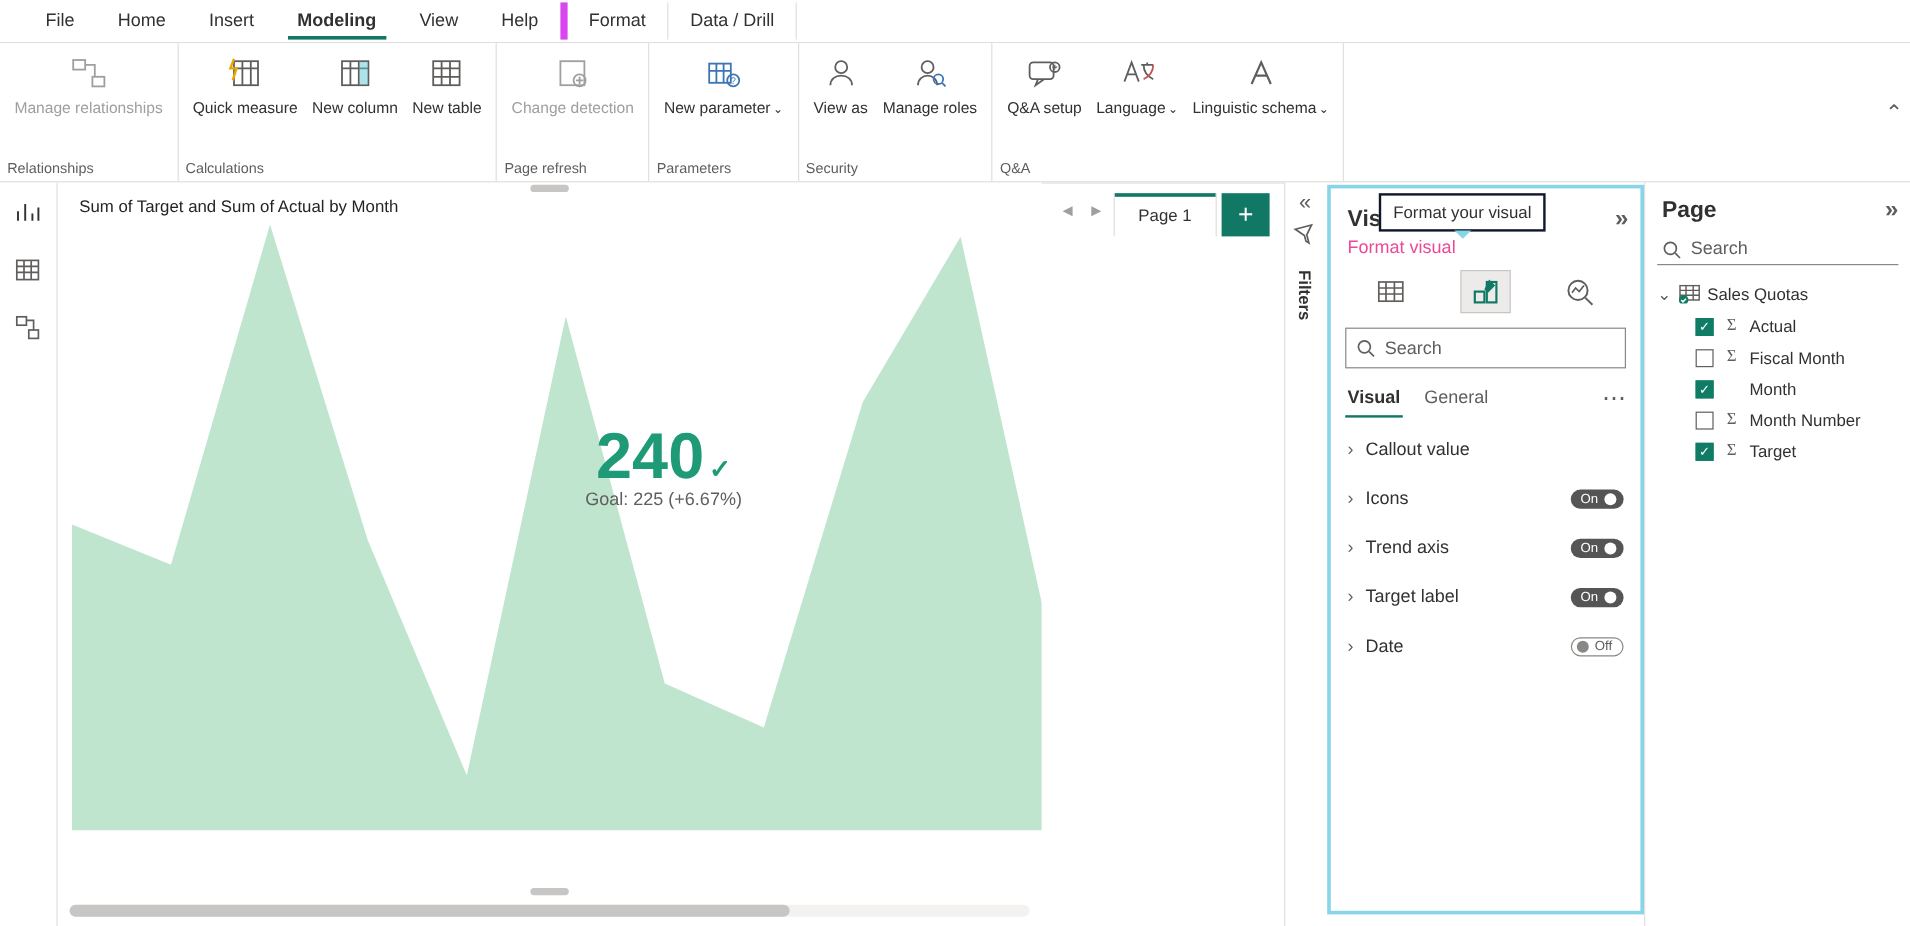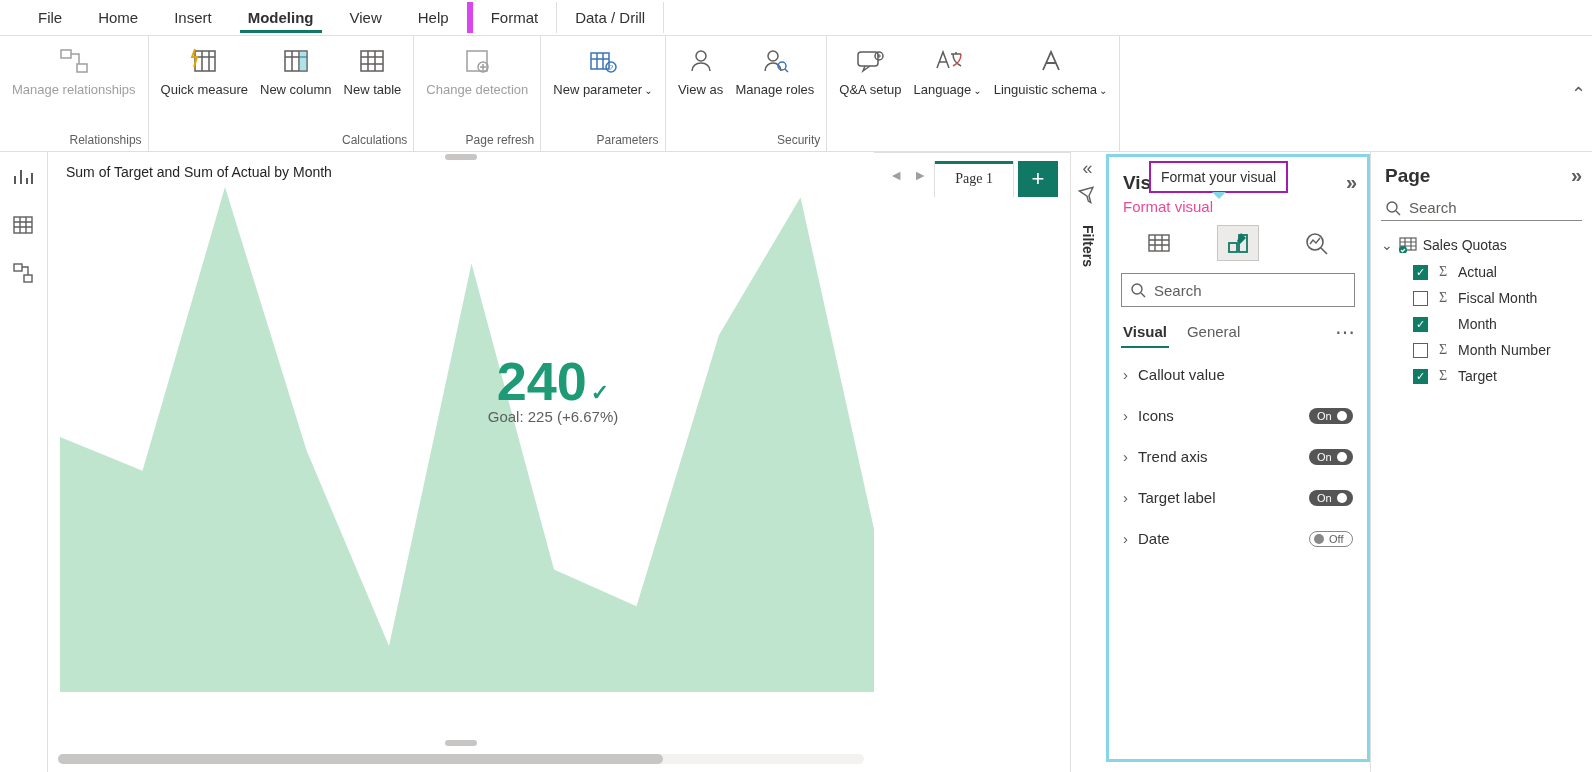--- a/index.html
+++ b/index.html
@@ -76,21 +76,21 @@
     cursor: pointer;
     min-width: 58px;
   }
   .ribbon-btn.disabled { color: #a19f9d; }
   .ribbon-btn .icon-box {
     width: 34px; height: 34px;
     display: flex; align-items: center; justify-content: center;
     margin-bottom: 4px;
   }
   .ribbon-group-label {
-    text-align: right;
+    text-align: left;
     font-size: 12px;
     color: #605e5c;
     padding: 2px 0 2px 0;
   }
   .ribbon-collapse {
     position: absolute;
     right: 6px;
     top: 50%;
     transform: translateY(-50%);
     font-size: 18px;
@@ -229,21 +229,21 @@
     font-size: 19px;
     font-weight: 600;
     position: relative;
   }
   .vis-pane-header .expand { margin-left:auto; font-size: 20px; color:#605e5c; cursor:pointer;}
   .tooltip-box {
     position: absolute;
     left: 40px;
     top: 4px;
     background: #fff;
-    border: 2px solid #a21caf;
+    border: 2px solid #0f172a;
     padding: 6px 10px;
     font-size: 14px;
     font-weight: 400;
     color: #323130;
     z-index: 10;
   }
   .tooltip-box::after {
     content:"";
     position:absolute;
     bottom:-8px; left:50%;
@@ -418,21 +418,20 @@
   .page-tab {
     height: 36px;
     padding: 0 20px;
     display:flex;align-items:center;
     border:1px solid #e1dfdd;
     border-bottom:none;
     margin-top:8px;
     font-size:14px;
     position:relative;
     cursor:pointer;
-    font-family:Liberation Serif, serif;
   }
   .page-tab.active {}
   .page-tab.active::before {
     content:"";
     position:absolute;
     left:0;right:0;top:-1px;height:3px;
     background:#117865;
   }
   .page-add {
     width:40px; height:36px;
@@ -619,20 +618,21 @@
         <div class="icon-box">
           <svg width="28" height="26" viewBox="0 0 28 26">
               <g fill="none" stroke="#605e5c" stroke-width="1.8">
                 <path d="M6 22 L14 4 L22 22 M9 15 H19"></path>
               </g>
             </svg>
         </div>
         <span><span>Linguistic schema</span><span class="dropdown-caret">⌄</span></span>
       </div>
     </div>
+    <div class="ribbon-group-label">Q&amp;A</div>
   </div>
 
   <div class="ribbon-collapse">⌃</div>
 </div>
 
 <div class="workspace">
 
   <div class="left-rail">
     <div class="left-rail-btn">
       <svg width="22" height="22" viewBox="0 0 22 22">

